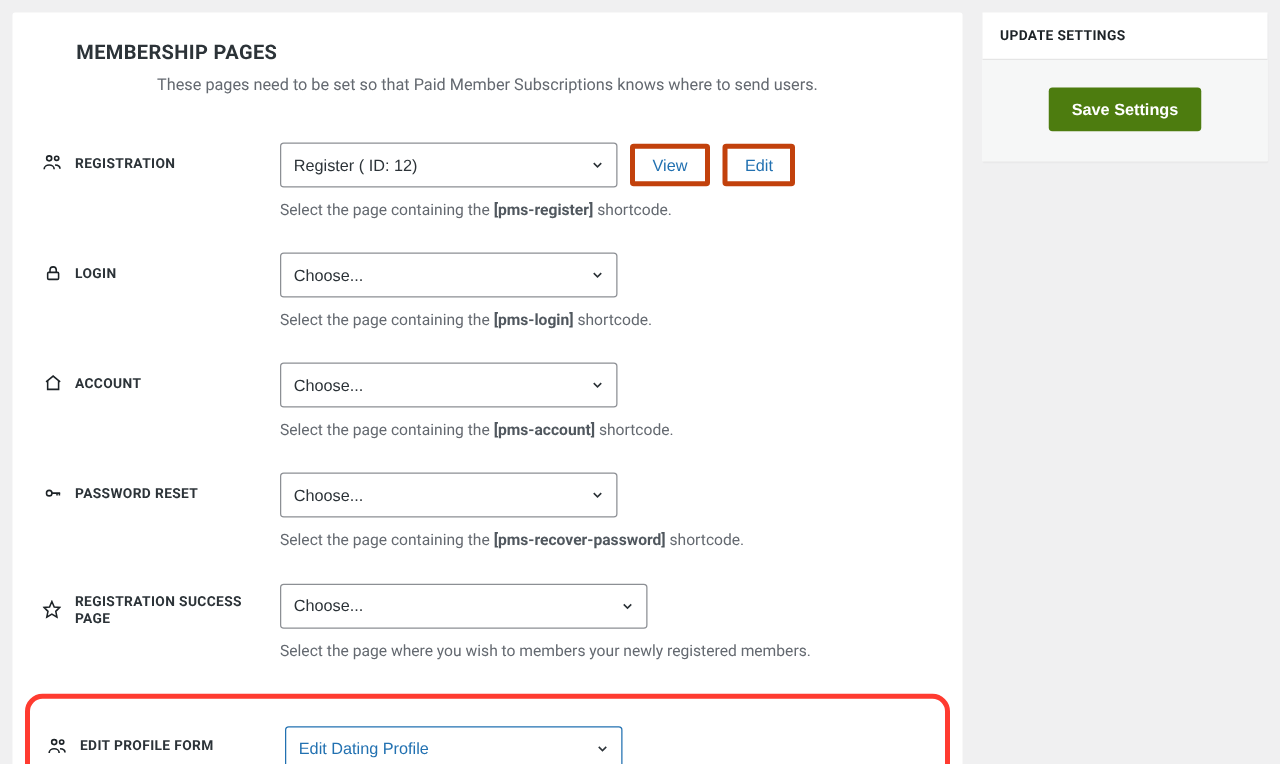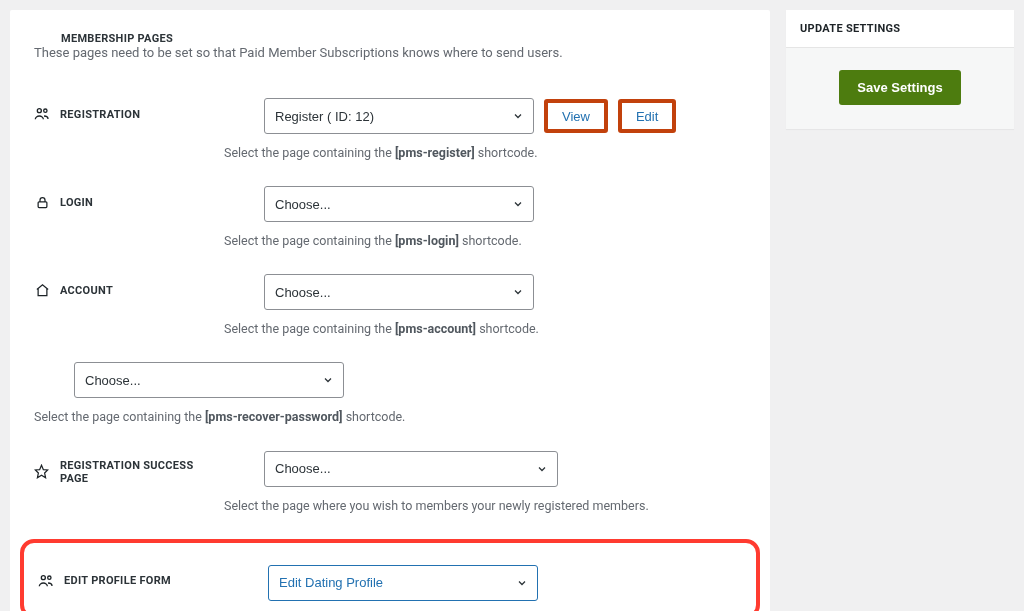--- a/index.html
+++ b/index.html
@@ -15,31 +15,33 @@
       gap: 16px;
       align-items: flex-start;
     }
     .main-panel {
       background: #fff;
       flex: 1;
       padding: 22px 24px 20px 24px;
       border-radius: 2px;
     }
     .section-title {
-      font-size: 11px;
+      font-size: 16px;
       font-weight: 700;
       letter-spacing: 0.3px;
       color: #2c3338;
       text-transform: uppercase;
+      margin-bottom: 10px;
       padding-left: 27px;
     }
     .section-desc {
       color: #646970;
       font-size: 13px;
       margin-bottom: 28px;
+      text-align: center;
     }
     .field-row {
       display: flex;
       align-items: flex-start;
       padding: 10px 0 14px 0;
     }
     .field-label-col {
       width: 190px;
       display: flex;
       align-items: center;
@@ -77,21 +79,20 @@
       border: 1px solid #8c8f94;
       border-radius: 3px;
       padding: 0 30px 0 10px;
       background: #fff;
       font-size: 13px;
       color: #2c3338;
       appearance: none;
       -webkit-appearance: none;
       position: relative;
       cursor: pointer;
-      margin-left: 40px;
     }
     .select-wrap {
       position: relative;
       display: inline-block;
     }
     .select-wrap .chev {
       position: absolute;
       right: 10px;
       top: 50%;
       transform: translateY(-50%);
@@ -254,20 +255,31 @@
             </span>
           </div>
         </div>
         <div class="help">
           <span>Select the page containing the </span><strong>[pms-account]</strong><span> shortcode.</span>
         </div>
       </div>
     </div>
 
     <div class="field-row">
+      <div class="field-label-col">
+        <span class="icon">
+          <svg width="15" height="15" viewBox="0 0 24 24" fill="none" stroke="currentColor" stroke-width="2">
+              <circle cx="7" cy="12" r="3.5"></circle>
+              <path d="M10.5 12H21"></path>
+              <path d="M17 12v3"></path>
+              <path d="M20 12v3"></path>
+            </svg>
+        </span>
+        <span class="field-label">PASSWORD RESET</span>
+      </div>
       <div class="field-control-col">
         <div class="control-line">
           <div class="select-wrap">
             <select class="select">
               <option>Choose...</option>
             </select>
             <span class="chev">
               <svg width="12" height="12" viewBox="0 0 24 24" fill="none" stroke="currentColor" stroke-width="2.5">
                   <polyline points="6 9 12 15 18 9"></polyline>
                 </svg>

